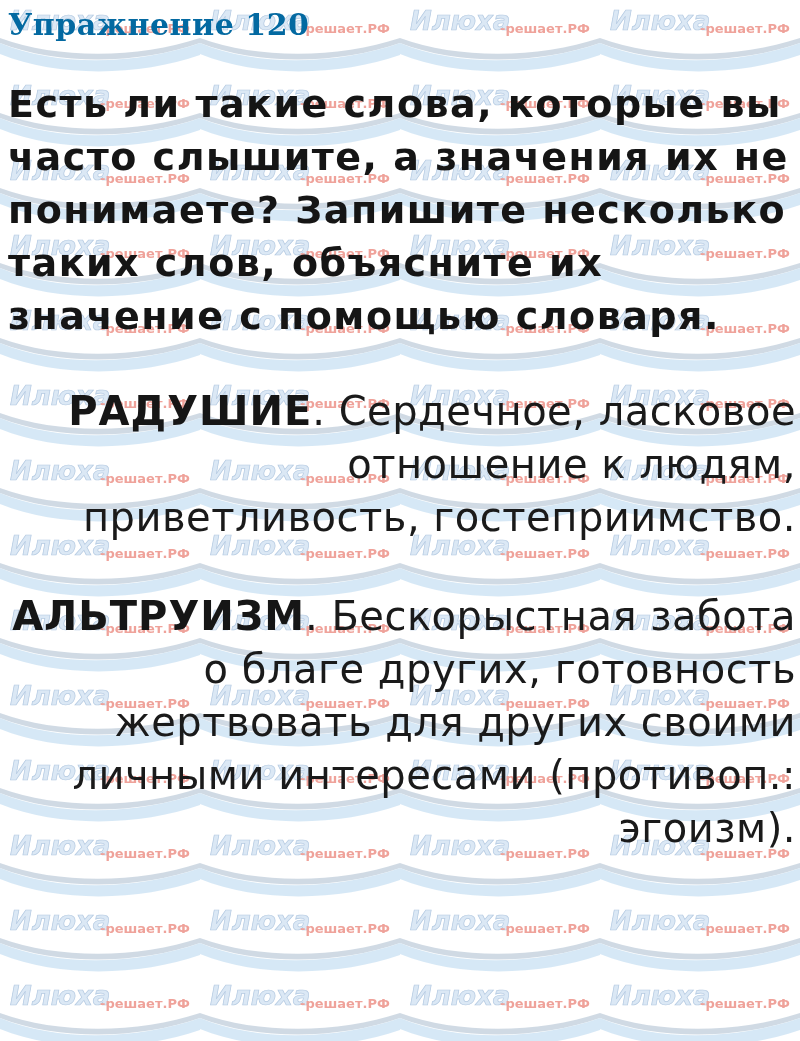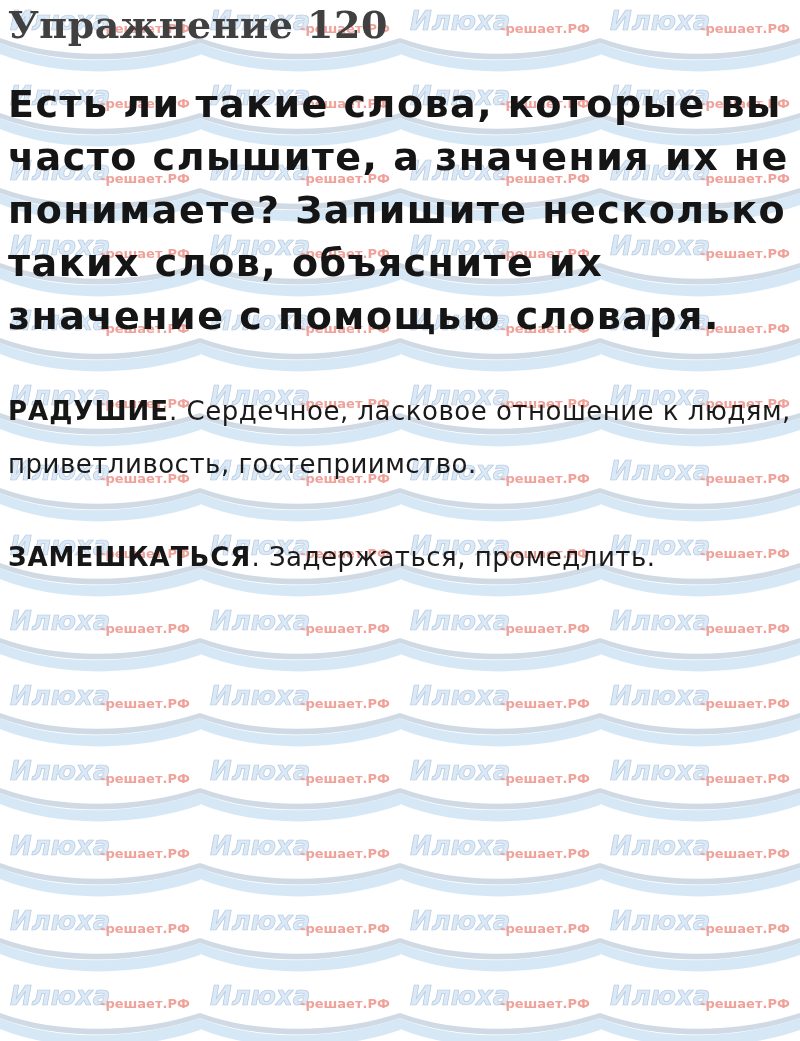--- a/index.html
+++ b/index.html
@@ -24,37 +24,38 @@
     font-weight:bold; font-size:13px;
     fill:#efa29a;
   }
   .content {
     position:relative; z-index:1;
     padding:2px 4px 0 8px;
   }
   .title {
     font-family:"DejaVu Serif","Liberation Serif",serif;
     font-weight:bold;
-    font-size:38px; line-height:46px;
+    font-size:30px; line-height:46px;
     letter-spacing:0.5px;
-    color:#404040;
+    color:#0369a1;
     margin:0;
   }
   .task {
     font-weight:bold;
     font-size:38px; line-height:53px;
     letter-spacing:1.5px;
     color:#151515;
     margin:30px 0 0 0;
   }
   .definition {
-    font-size:26px; line-height:53px;
+    font-size:40px; line-height:53px;
     letter-spacing:0.5px;
     color:#1a1a1a;
     margin:42px 0 0 0;
+    text-align:right;
   }
   .definition ~ .definition { margin-top:46px; }
   .definition.last { margin-top:40px; }
   .definition .term {
     font-weight:bold;
     letter-spacing:1px;
     color:#161616;
   }
 </style>
 </head>
@@ -74,16 +75,16 @@
 
 <div class="content">
 
   <h1 class="title">Упражнение 120</h1>
 
   <p class="task">Есть ли такие слова, которые вы часто слышите, а значения их не понимаете? Запишите несколько таких слов, объясните их значение с помощью словаря.</p>
 
   <p class="definition"><span class="term">РАДУШИЕ</span><span>. Сердечное, ласковое отношение к людям, приветливость, гостеприимство.</span></p>
 
 
+  <p class="definition"><span class="term">АЛЬТРУИЗМ</span><span>. Бескорыстная забота о благе других, готовность жертвовать для других своими личными интересами (противоп.: эгоизм).</span></p>
 
-  <p class="definition last"><span class="term">ЗАМЕШКАТЬСЯ</span><span>. Задержаться, промедлить.</span></p>
 
 </div>
 
 </body></html>

